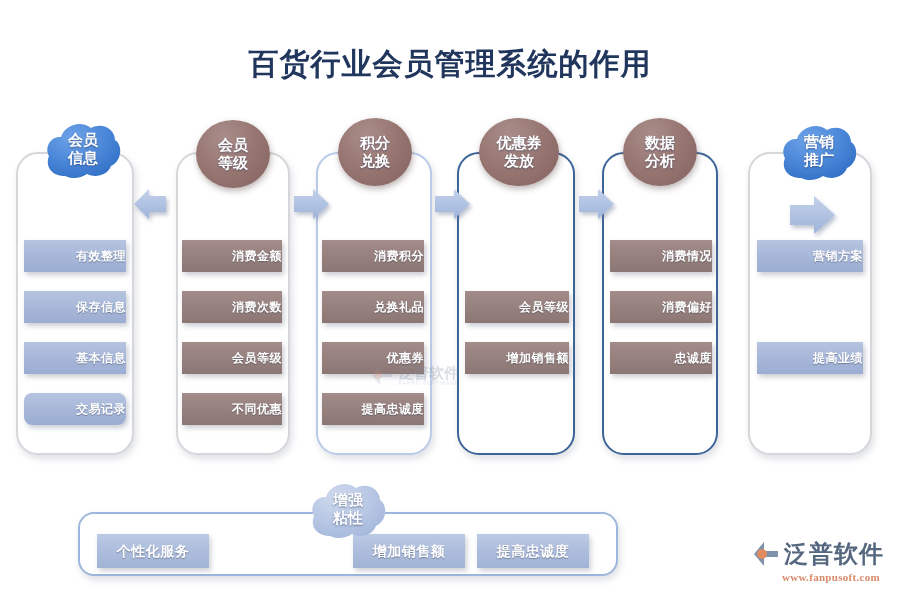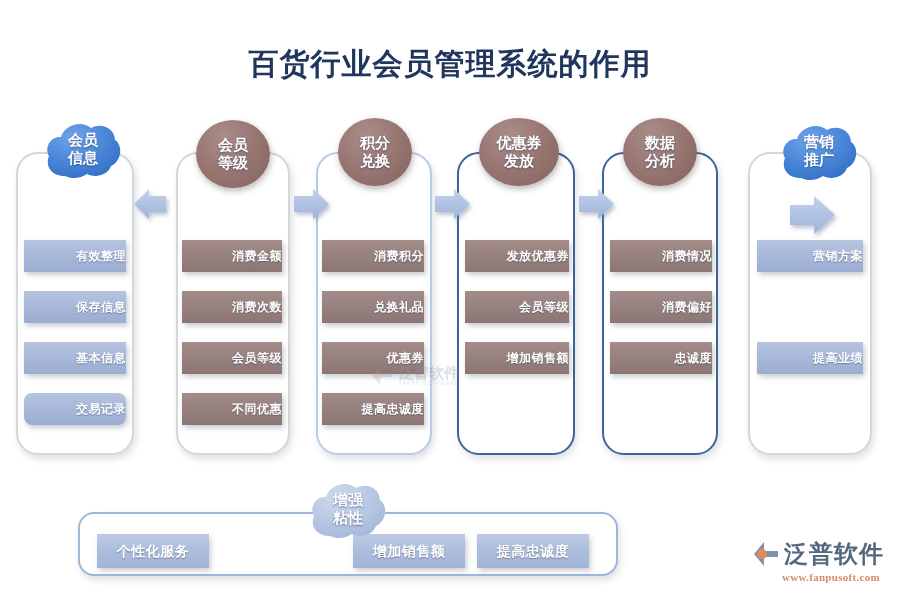--- a/index.html
+++ b/index.html
@@ -171,21 +171,20 @@
   <div class="item mauve" style="left:322px; top:240px; width:102px;">消费积分</div>
   <div class="item mauve" style="left:322px; top:291px; width:102px;">兑换礼品</div>
   <div class="item mauve" style="left:322px; top:342px; width:102px;">优惠券</div>
   <div class="item mauve" style="left:322px; top:393px; width:102px;">提高忠诚度</div>
 
   <div class="col dblue" style="left:457px; width:118px;"></div>
   <div class="head ellipse" style="left:479px; top:118px; width:80px;">
     <span>优惠券</span>
     <span>发放</span>
   </div>
-  <div class="item mauve" style="left:465px; top:240px; width:104px;">发放优惠券</div>
   <div class="item mauve" style="left:465px; top:291px; width:104px;">会员等级</div>
   <div class="item mauve" style="left:465px; top:342px; width:104px;">增加销售额</div>
 
   <div class="col dblue" style="left:602px; width:116px;"></div>
   <div class="head ellipse" style="left:623px; top:118px;">
     <span>数据</span>
     <span>分析</span>
   </div>
   <div class="item mauve" style="left:610px; top:291px; width:102px;">消费偏好</div>
   <div class="item mauve" style="left:610px; top:240px; width:102px;">消费情况</div>

